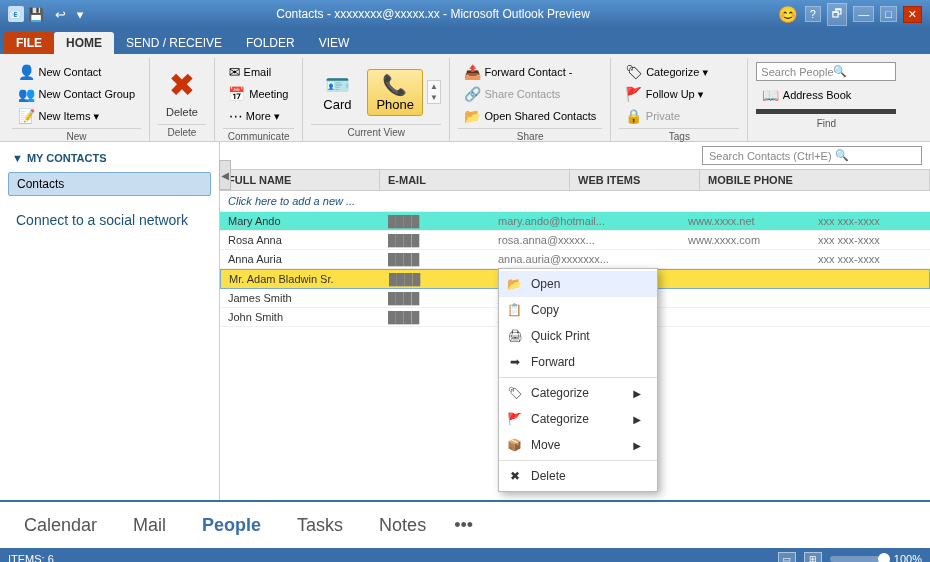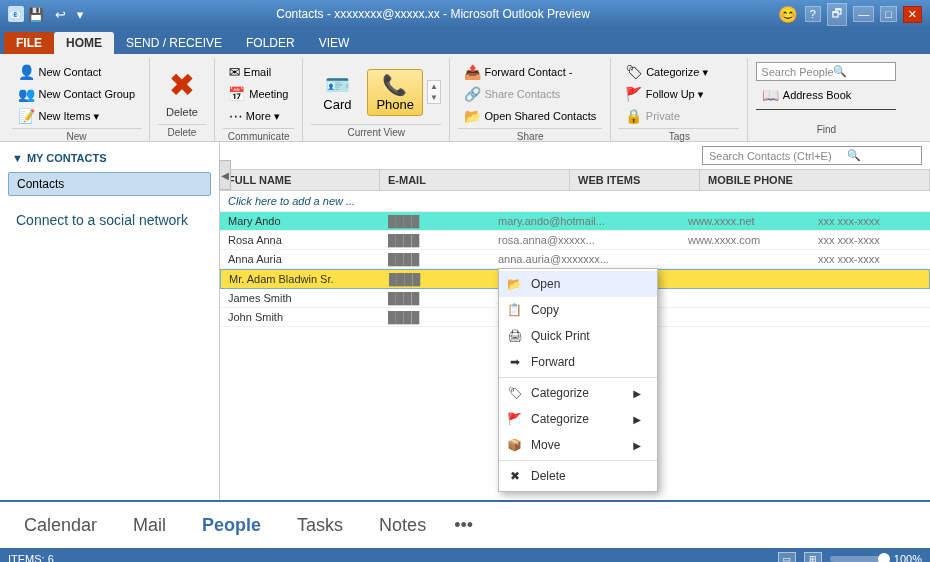--- a/index.html
+++ b/index.html
@@ -42,21 +42,21 @@
 
     
     .sidebar { width: 220px; background: white; border-right: 1px solid #ccc; padding: 8px; }
     .sidebar-section-title { font-size: 11px; font-weight: bold; color: #1a5276; margin-bottom: 6px; padding: 2px 4px; display: flex; align-items: center; gap: 4px; }
     .sidebar-item { padding: 4px 8px; font-size: 12px; cursor: pointer; background: #c8ddf0; border: 1px solid #7aacce; border-radius: 2px; margin-bottom: 2px; }
     .sidebar-link { color: #1a5276; font-size: 14px; padding: 4px 8px; cursor: pointer; text-decoration: none; }
 
     
     .content-area { flex: 1; background: white; display: flex; flex-direction: column; }
     .search-bar { padding: 4px 8px; display: flex; justify-content: flex-end; border-bottom: 1px solid #ccc; }
-    .search-contacts { display: flex; align-items: center; border: 1px solid #999; background: white; padding: 2px 6px; width: 220px; color: #888; font-size: 11px; gap: 16px; }
+    .search-contacts { display: flex; align-items: center; border: 1px solid #999; background: white; padding: 2px 6px; width: 220px; color: #888; font-size: 11px; gap: 4px; }
 
     
     .contact-table { flex: 1; overflow: hidden; }
     .table-header { display: flex; background: #e8e8e8; border-bottom: 1px solid #ccc; font-size: 11px; font-weight: bold; color: #333; }
     .th { padding: 4px 8px; border-right: 1px solid #ccc; }
     .th-name { width: 160px; }
     .th-company { width: 110px; }
     .th-email { width: 190px; }
     .th-web { width: 130px; }
     .th-phone { flex: 1; }
@@ -234,21 +234,21 @@
 
   <div class="find-group" style="border-right: none;">
     <div class="search-box-ribbon">
       <span style="color:#888; font-size:11px;">Search People</span>
       <span style="font-size:11px; color:#888;">🔍</span>
     </div>
     <div class="ribbon-btn-small" style="margin-top:2px;">
       <span class="icon">📖</span>
       <span>Address Book</span>
     </div>
-    <div style="font-size:10px; text-align:center; color:#555; border-top:1px solid #404040; padding-top:14px; margin-top:2px;">Find</div>
+    <div style="font-size:10px; text-align:center; color:#555; border-top:5px solid #404040; padding-top:4px; margin-top:2px;">Find</div>
   </div>
 </div>
 
 <div style="display:flex; height: 358px;">
 
   <div class="scroll-collapse">◀</div>
 
   <div class="sidebar">
     <div class="sidebar-section-title">
       <span>▼</span>

